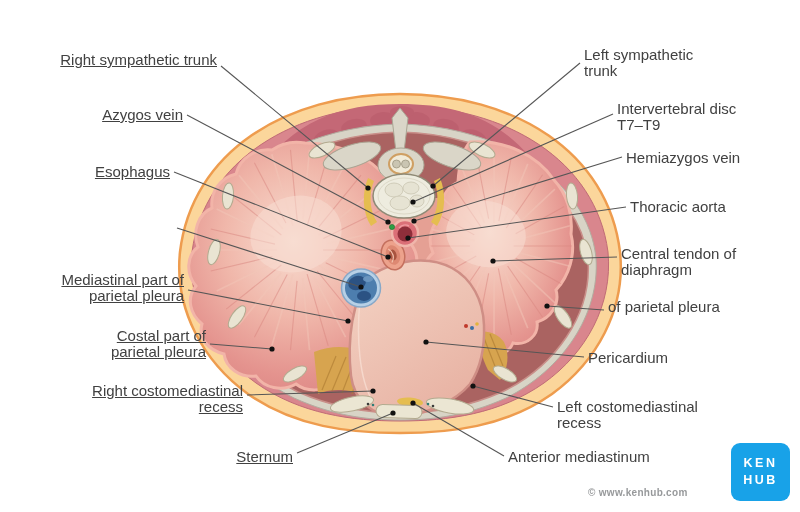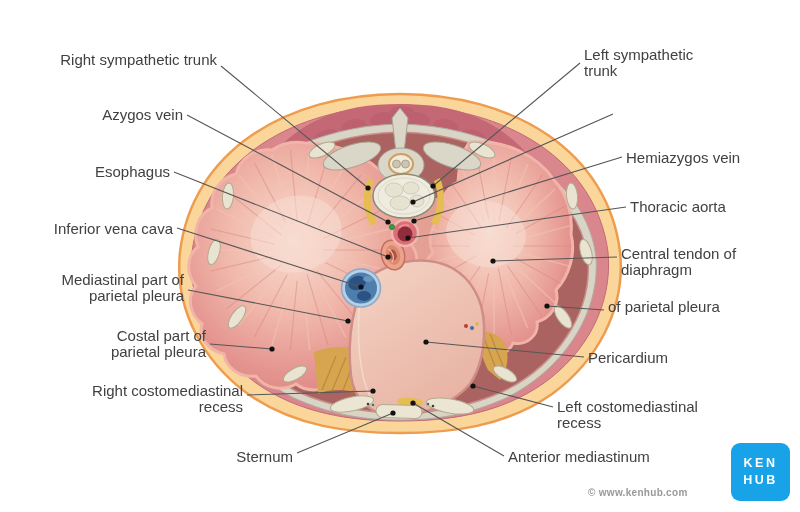--- a/index.html
+++ b/index.html
@@ -1,20 +1,20 @@
 <!DOCTYPE html>
 <html><head>
 <meta charset="utf-8">
 <style>
   html,body{margin:0;padding:0;background:#fff;}
   #stage{position:relative;width:800px;height:512px;background:#ffffff;overflow:hidden;
          font-family:"Liberation Sans","DejaVu Sans",sans-serif;}
   #figure-svg{position:absolute;left:0;top:0;}
   .lbl{position:absolute;font-size:15px;line-height:16px;color:#414141;white-space:nowrap;}
-  .lbl.ra{text-align:right;}
+  .lbl.ra{text-align:right;text-decoration:underline;}
   .lbl span{display:block;}
   #copyright{position:absolute;left:588px;top:487px;font-size:10px;font-weight:600;letter-spacing:.3px;}
   #kenhub-logo{position:absolute;left:731px;top:443px;width:59px;height:58px;border-radius:9px;
                display:flex;flex-direction:column;align-items:center;justify-content:center;}
   #kenhub-logo span{color:#ffffff;font-size:12.5px;font-weight:bold;letter-spacing:2.5px;line-height:17px;
                     margin-left:0;}
 </style>
 </head>
 <body>
 
@@ -286,42 +286,43 @@
 
 <div class="lbl ra" style="right:583px;top:52px">
       <span>Right sympathetic trunk</span>
     </div>
 <div class="lbl ra" style="right:617px;top:107px">
       <span>Azygos vein</span>
     </div>
 <div class="lbl ra" style="right:630px;top:164px">
       <span>Esophagus</span>
     </div>
-<div class="lbl ra" style="right:627px;top:221px">
-      <span>Inferior vena cava</span>
-    </div>
 <div class="lbl ra" style="right:616px;top:272px">
       <span>Mediastinal part of</span>
       <span>parietal pleura</span>
     </div>
 <div class="lbl ra" style="right:594px;top:328px">
       <span>Costal part of</span>
       <span>parietal pleura</span>
     </div>
 <div class="lbl ra" style="right:557px;top:383px">
       <span>Right costomediastinal</span>
       <span>recess</span>
     </div>
 <div class="lbl ra" style="right:507px;top:449px">
       <span>Sternum</span>
     </div>
 
 <div class="lbl" style="left:584px;top:47px">
       <span>Left sympathetic</span>
       <span>trunk</span>
+    </div>
+<div class="lbl" style="left:617px;top:101px">
+      <span>Intervertebral disc</span>
+      <span>T7–T9</span>
     </div>
 <div class="lbl" style="left:626px;top:150px">
       <span>Hemiazygos vein</span>
     </div>
 <div class="lbl" style="left:630px;top:199px">
       <span>Thoracic aorta</span>
     </div>
 <div class="lbl" style="left:621px;top:246px">
       <span>Central tendon of</span>
       <span>diaphragm</span>

